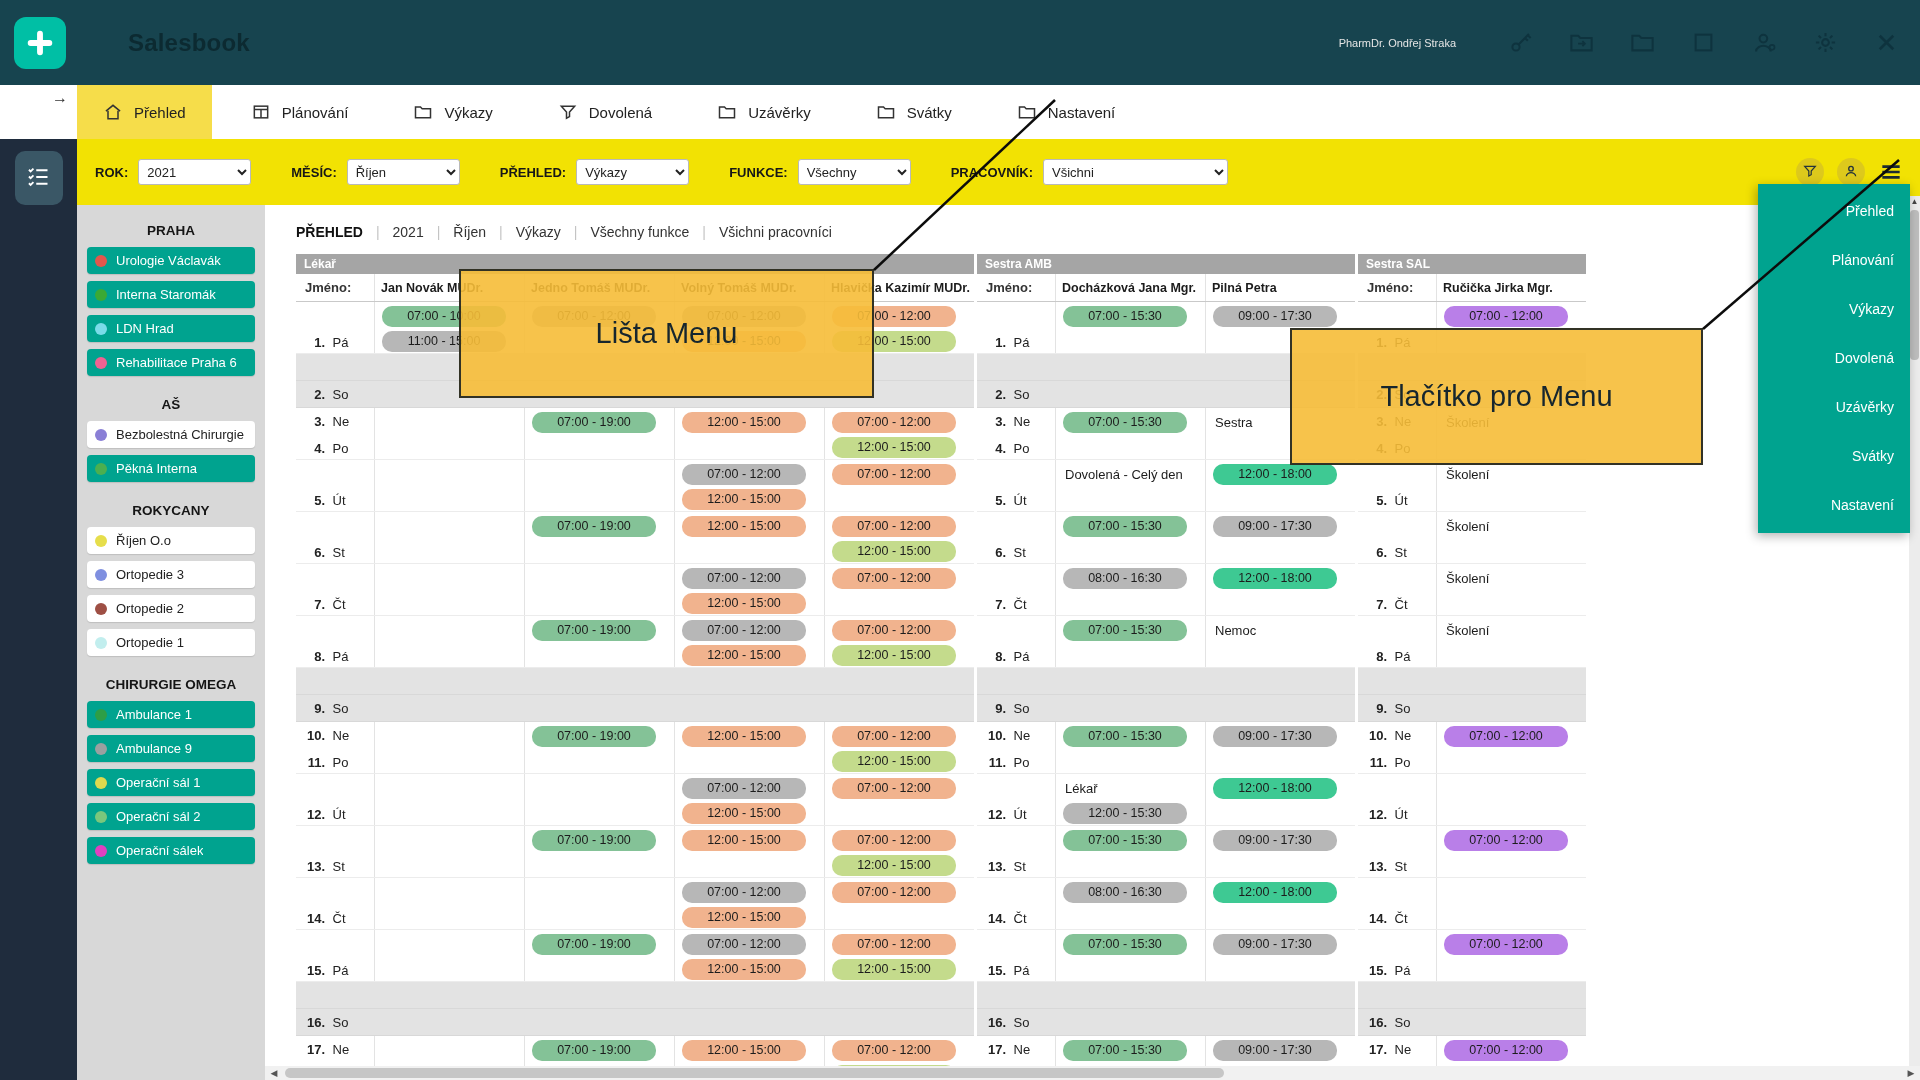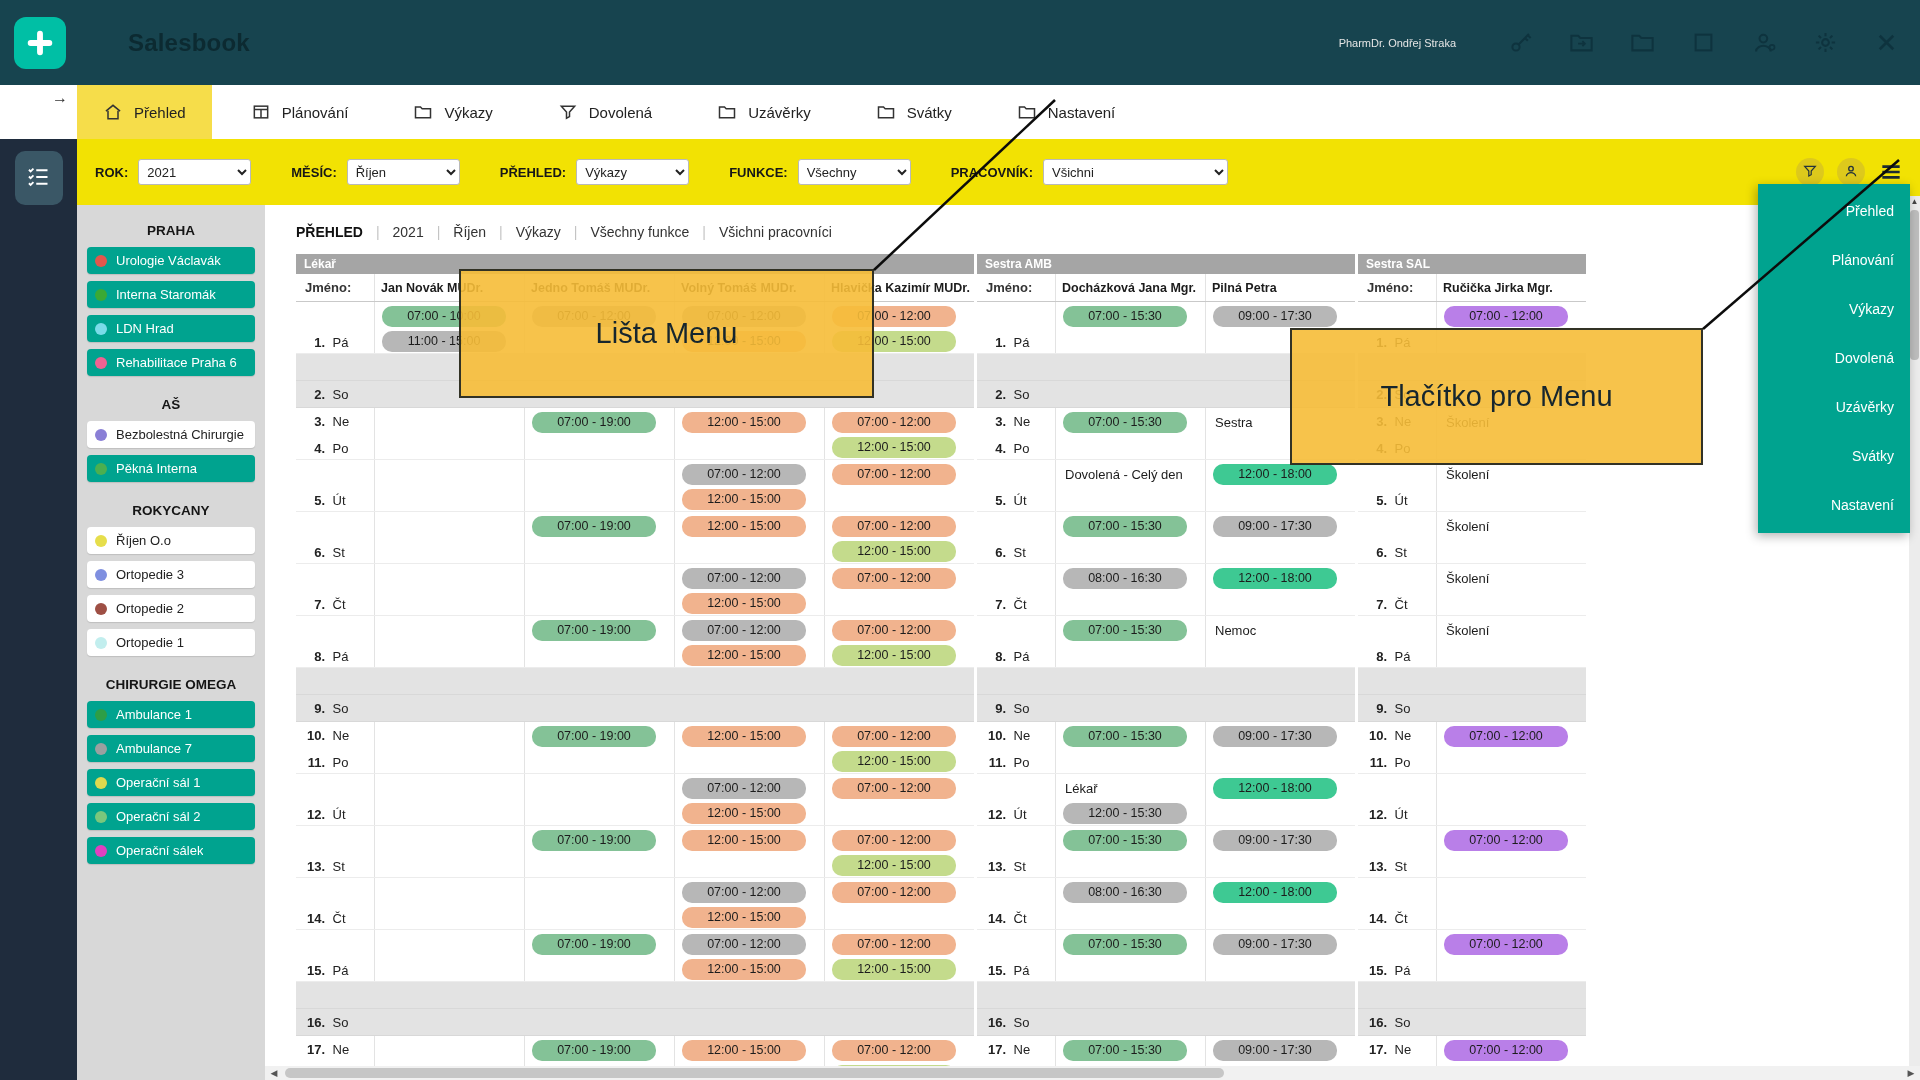--- a/index.html
+++ b/index.html
@@ -318,21 +318,21 @@
               <span class="dot" style="background: rgb(194, 238, 238);"></span>
               <span class="pill-label">Ortopedie 1</span>
             </div>
             <div class="sb-title">CHIRURGIE OMEGA</div>
             <div class="pill pill-teal">
               <span class="dot" style="background: rgb(46, 158, 70);"></span>
               <span class="pill-label">Ambulance 1</span>
             </div>
             <div class="pill pill-teal">
               <span class="dot" style="background: rgb(154, 160, 160);"></span>
-              <span class="pill-label">Ambulance 7</span>
+              <span class="pill-label">Ambulance 9</span>
             </div>
             <div class="pill pill-teal">
               <span class="dot" style="background: rgb(222, 217, 78);"></span>
               <span class="pill-label">Operační sál 1</span>
             </div>
             <div class="pill pill-teal">
               <span class="dot" style="background: rgb(122, 199, 124);"></span>
               <span class="pill-label">Operační sál 2</span>
             </div>
             <div class="pill pill-teal">

